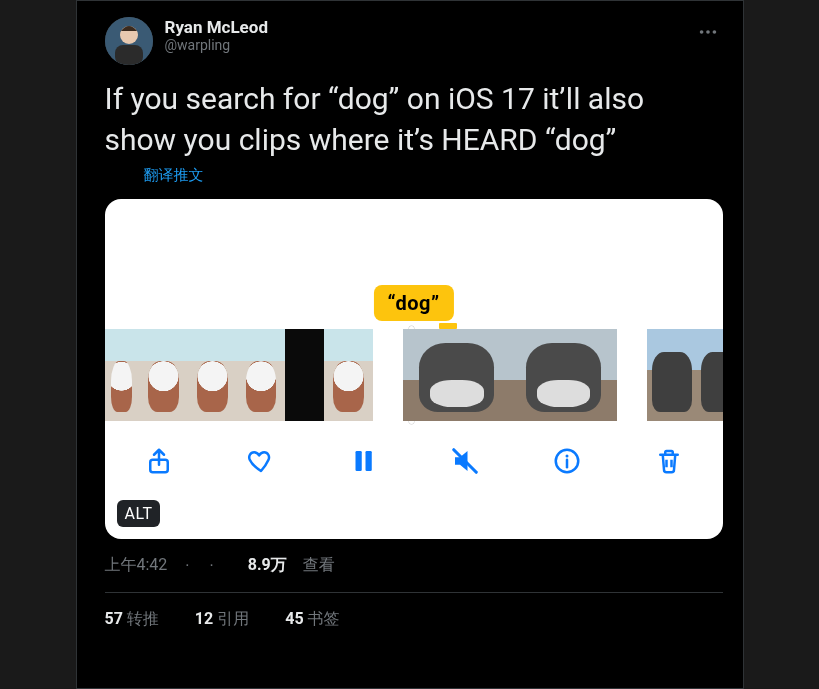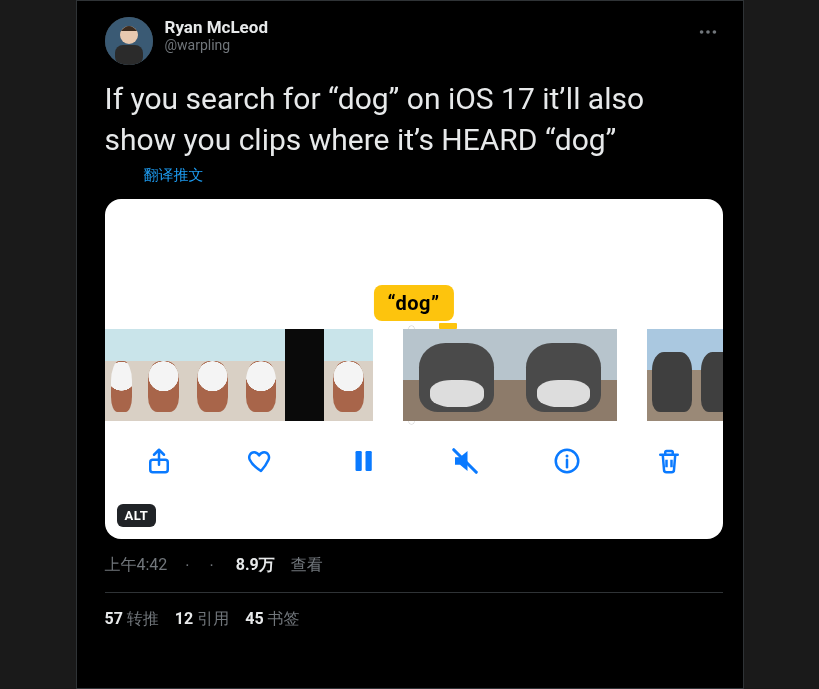--- a/index.html
+++ b/index.html
@@ -59,27 +59,27 @@
   .dog-c { background:linear-gradient(180deg,#aac8e0 0 45%, #9a8977 45% 100%); }
   .dog-c::after{content:"";position:absolute;left:10%;top:25%;width:80%;height:65%;background:#3f3f3f;border-radius:30% 30% 20% 20%;}
   .playhead { position:absolute; left:6px; top:-3px; bottom:-3px; width:5px; background:#fff; border-radius:3px; box-shadow:0 0 0 0.5px rgba(0,0,0,0.2); }
   .g2 { position:relative; }
   .toolbar { display:flex; justify-content:space-between; align-items:center; padding:22px 36px 10px; }
   .tbtn { width:36px; height:36px; display:flex; align-items:center; justify-content:center; color:#0a7aff; }
   .tbtn svg { width:30px; height:30px; stroke:#0a7aff; fill:none; stroke-width:2; }
   .tbtn.pause svg rect { fill:#0a7aff; stroke:none; }
   .alt-badge {
     position:absolute; left:12px; bottom:12px; background:#202327; color:#fff;
-    font-weight:700; font-size:13px; padding:4px 8px; border-radius:6px; letter-spacing:0.5px;
+    font-weight:400; font-size:16px; padding:4px 8px; border-radius:6px; letter-spacing:0.5px;
   }
   .meta { display:flex; align-items:center; gap:16px; color:var(--muted); font-size:16px; margin-top:16px; }
   .meta .sep::before { content:"·"; margin:0 2px; }
-  .meta .views-n { color:var(--fg); font-weight:700; margin-left:4px; }
+  .meta .views-n { color:var(--fg); font-weight:700; margin-left:16px; }
   .hr { height:1px; background:var(--border); margin:16px 0 0 0; }
-  .stats { display:flex; gap:16px; padding:16px 0 0 0; color:var(--muted); font-size:16px; }
+  .stats { display:flex; gap:36px; padding:16px 0 0 0; color:var(--muted); font-size:16px; }
   .stats .n { color:var(--fg); font-weight:700; margin-right:4px; }
 </style>
 </head>
 <body>
 
 <div class="tweet">
   <div class="header">
     <div class="avatar">
       <svg viewBox="0 0 48 48">
         <rect width="48" height="48" fill="#3a5a74"></rect>

